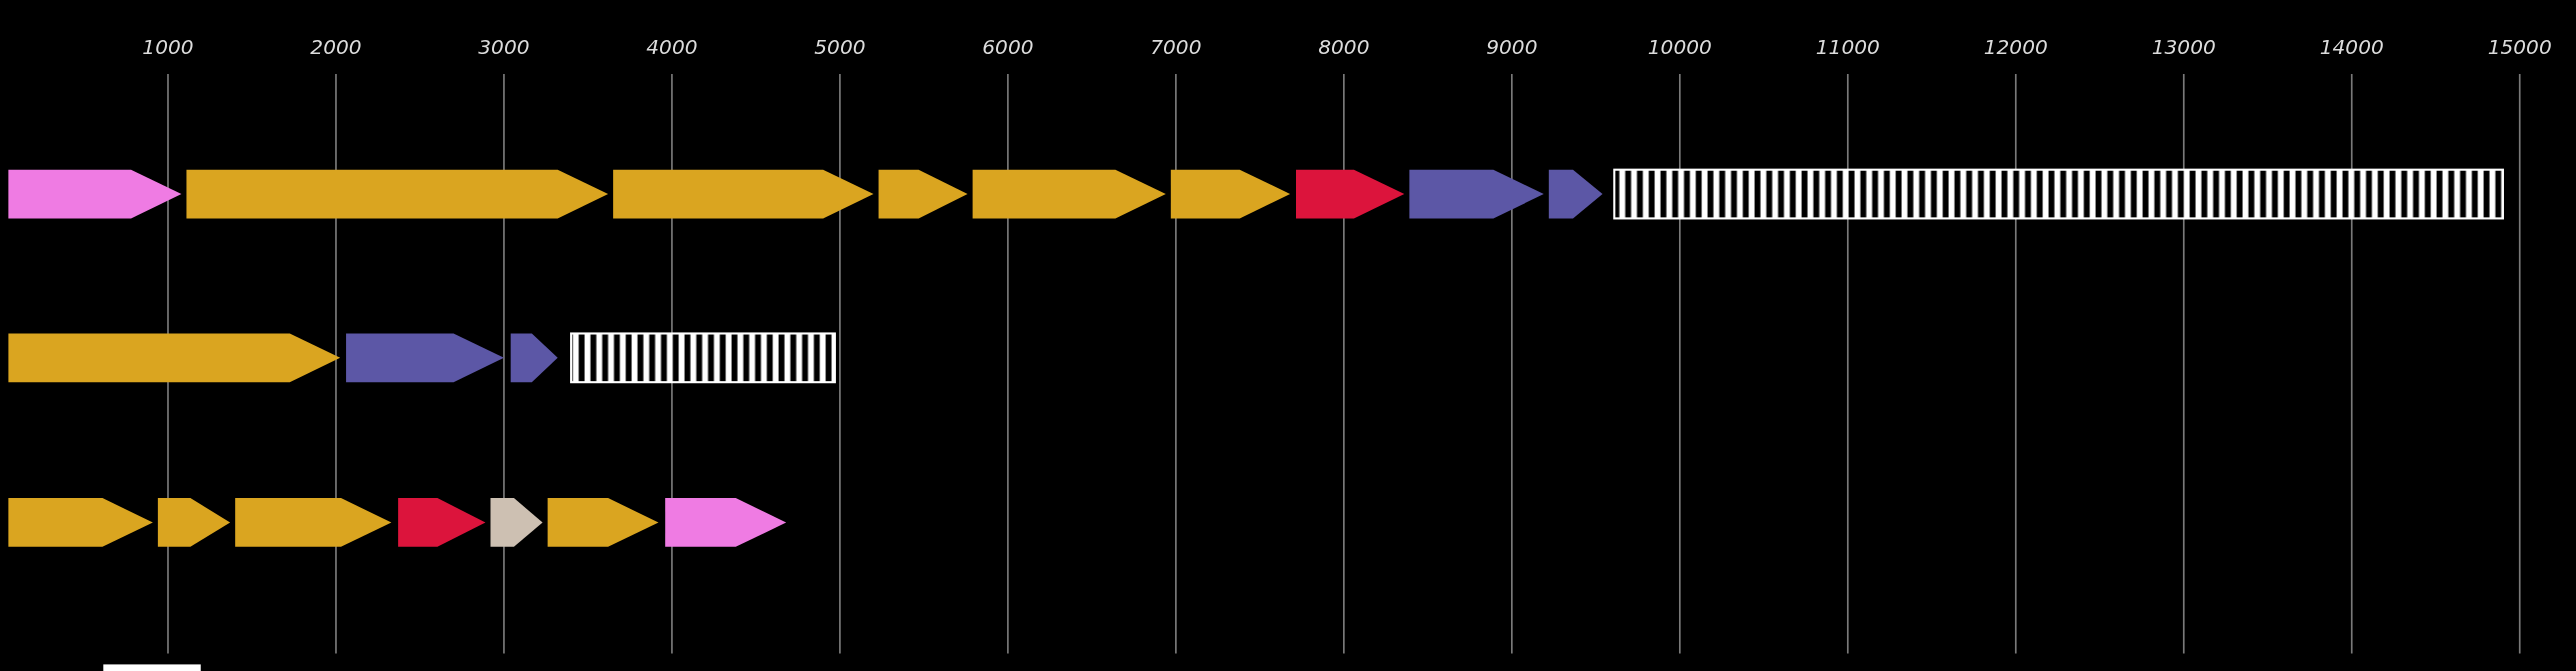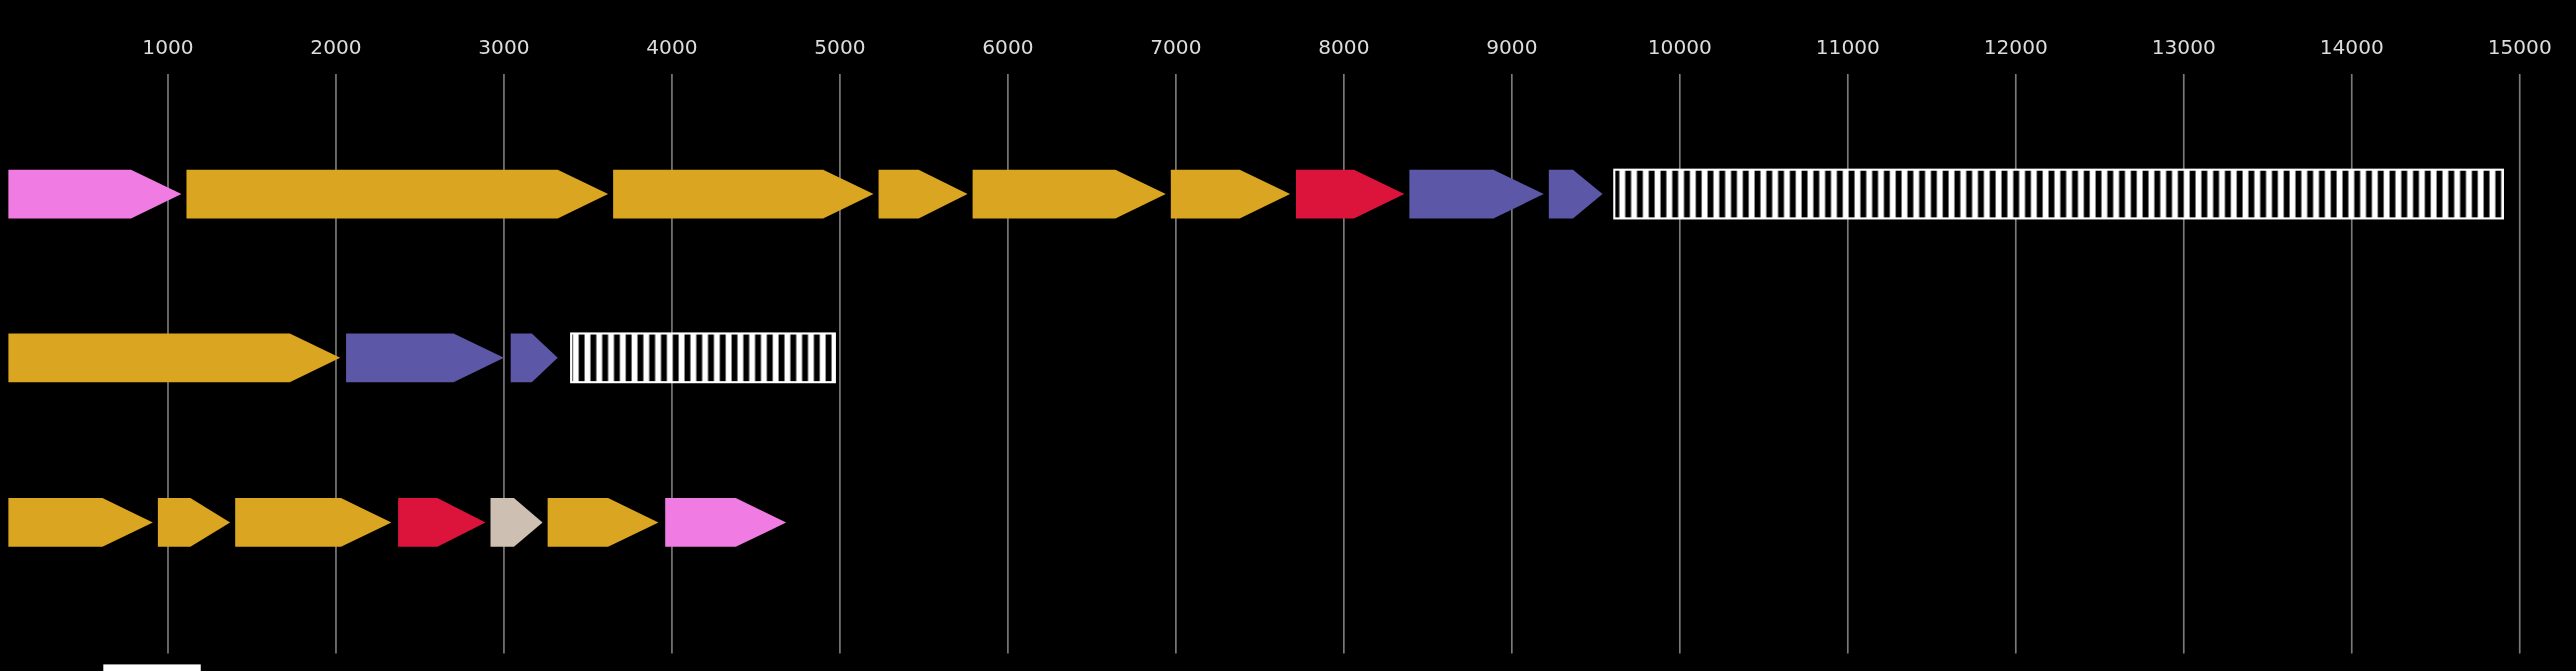--- a/index.html
+++ b/index.html
@@ -7,20 +7,21 @@
     padding: 0;
     background: #000000;
     font-family: "DejaVu Sans", sans-serif;
   }
   .stage {
     position: relative;
     width: 2576px;
     height: 672px;
     background: #000000;
     overflow: hidden;
+    font-style: italic;
   }
   svg { display: block; }
   text {
     font-family: "DejaVu Sans", sans-serif;
   }
 </style>
 </head>
 <body>
 
 <div class="stage">

